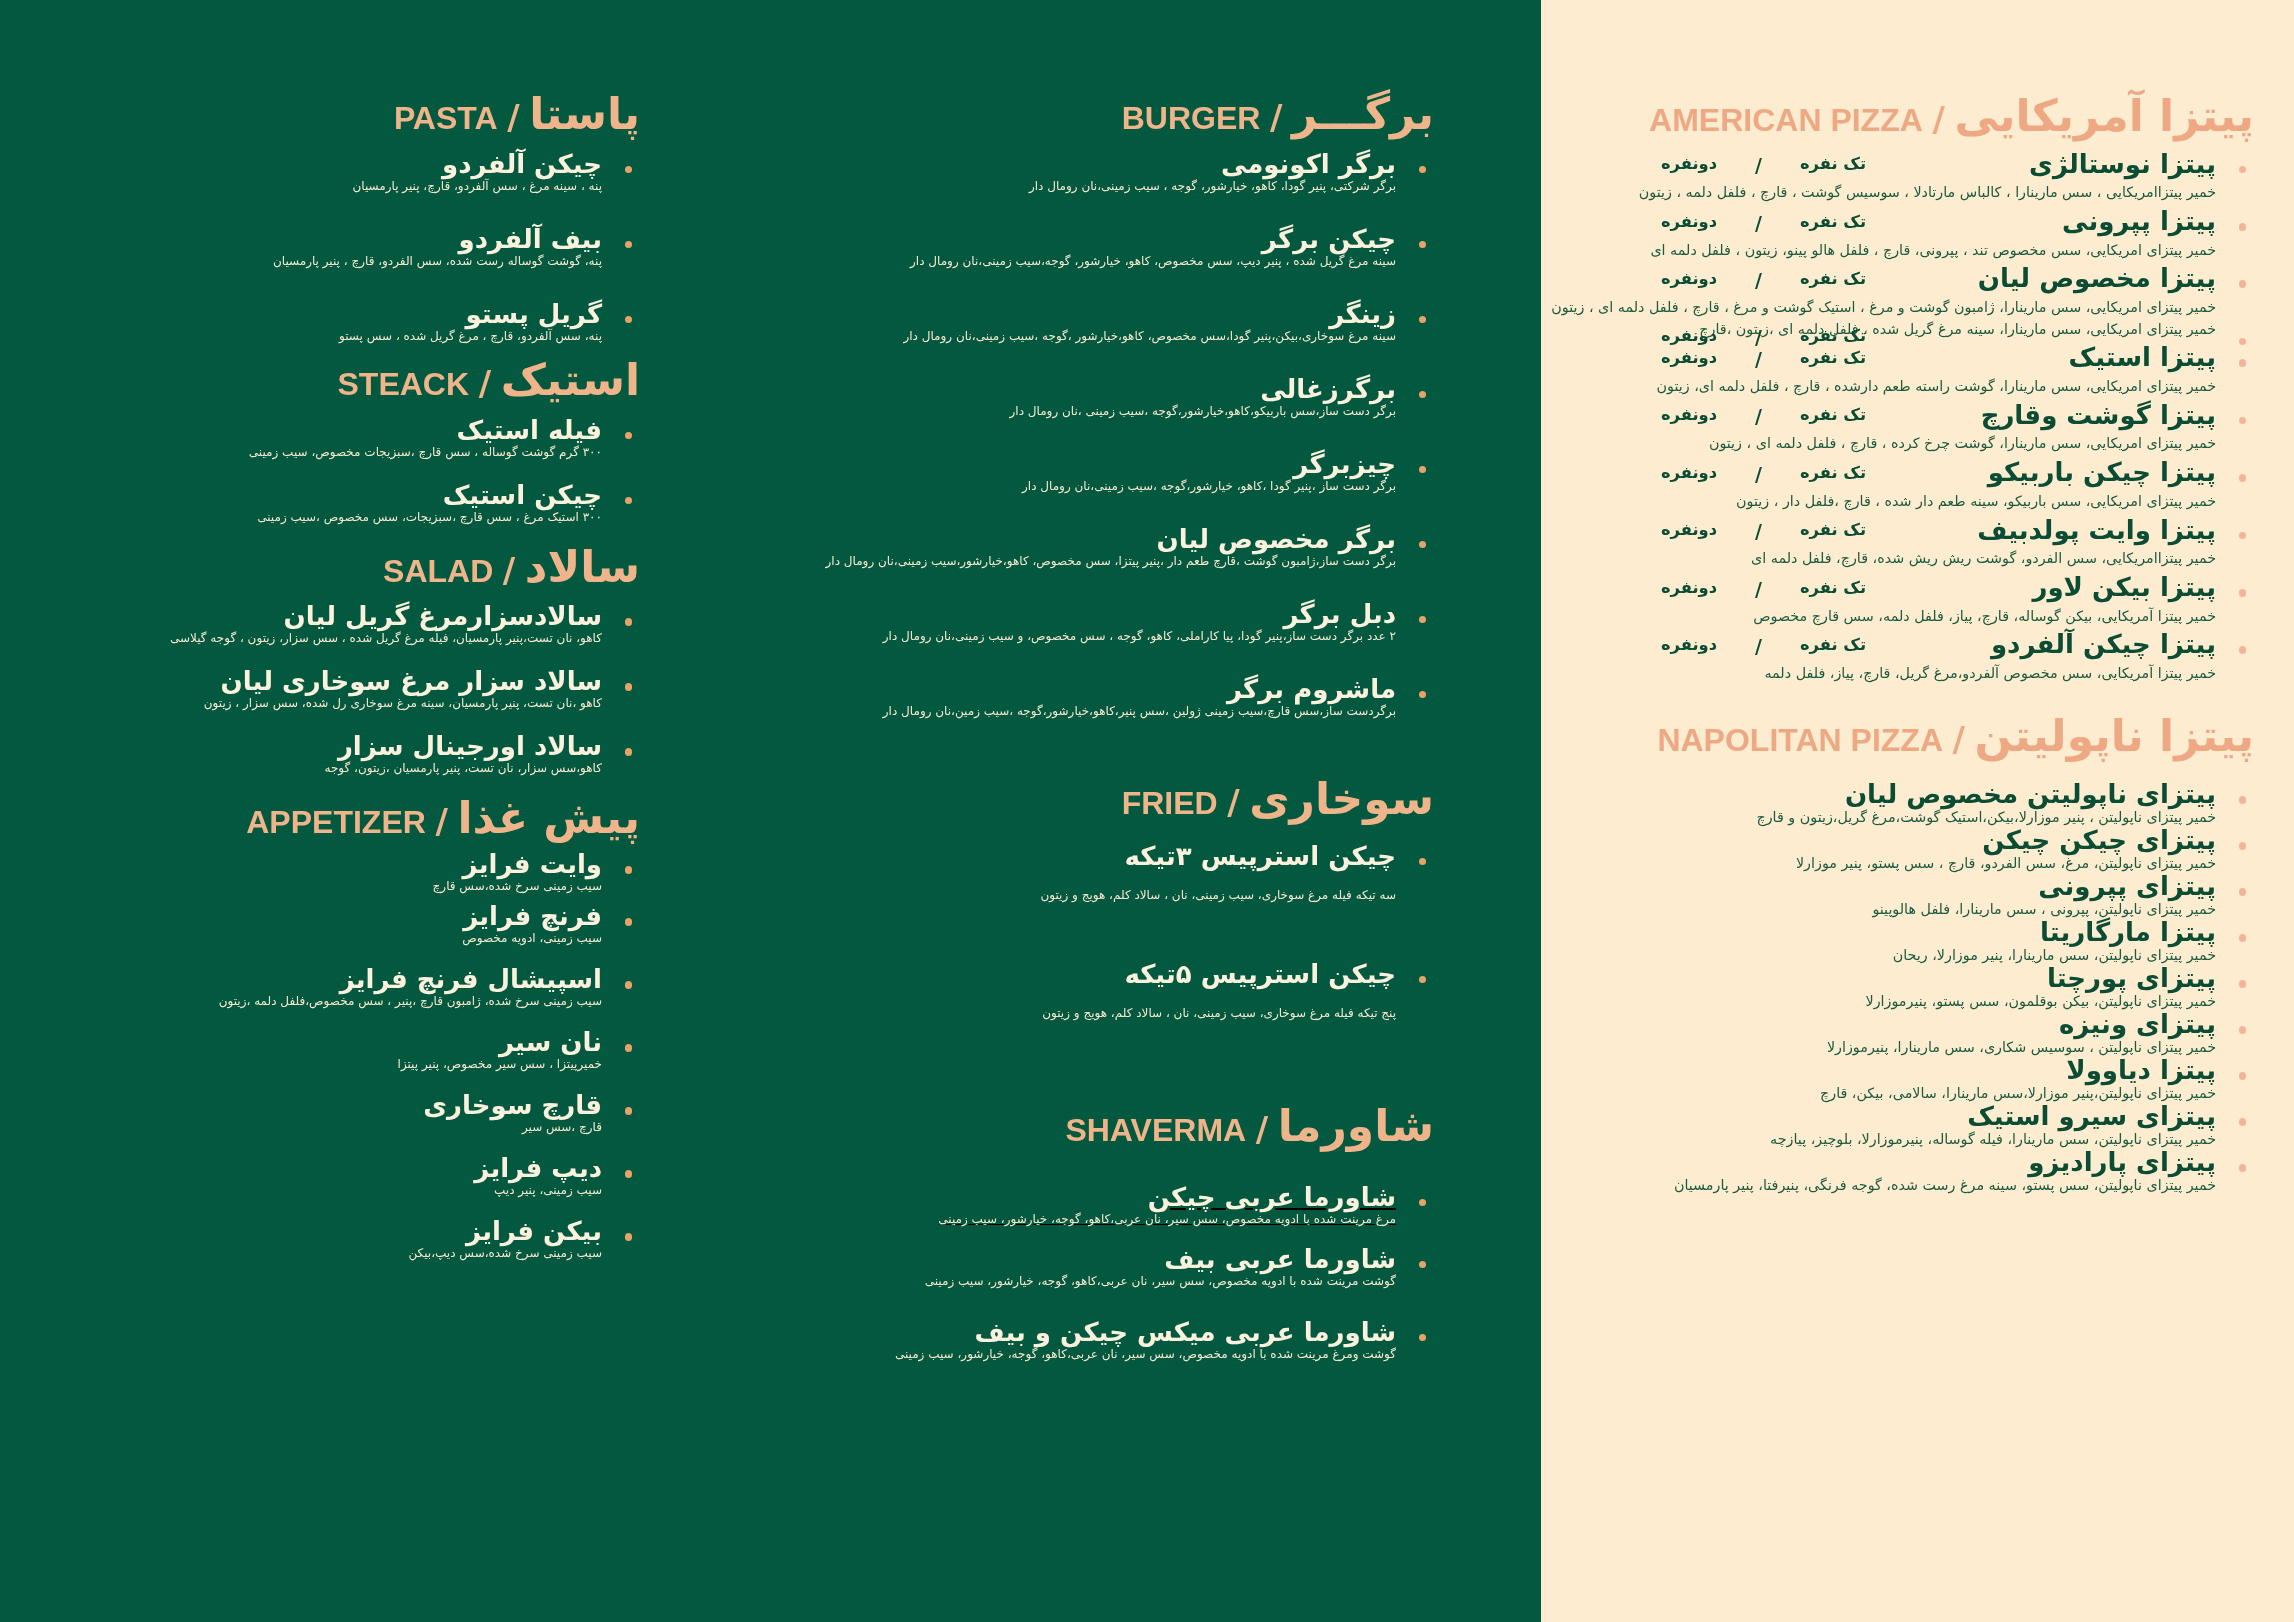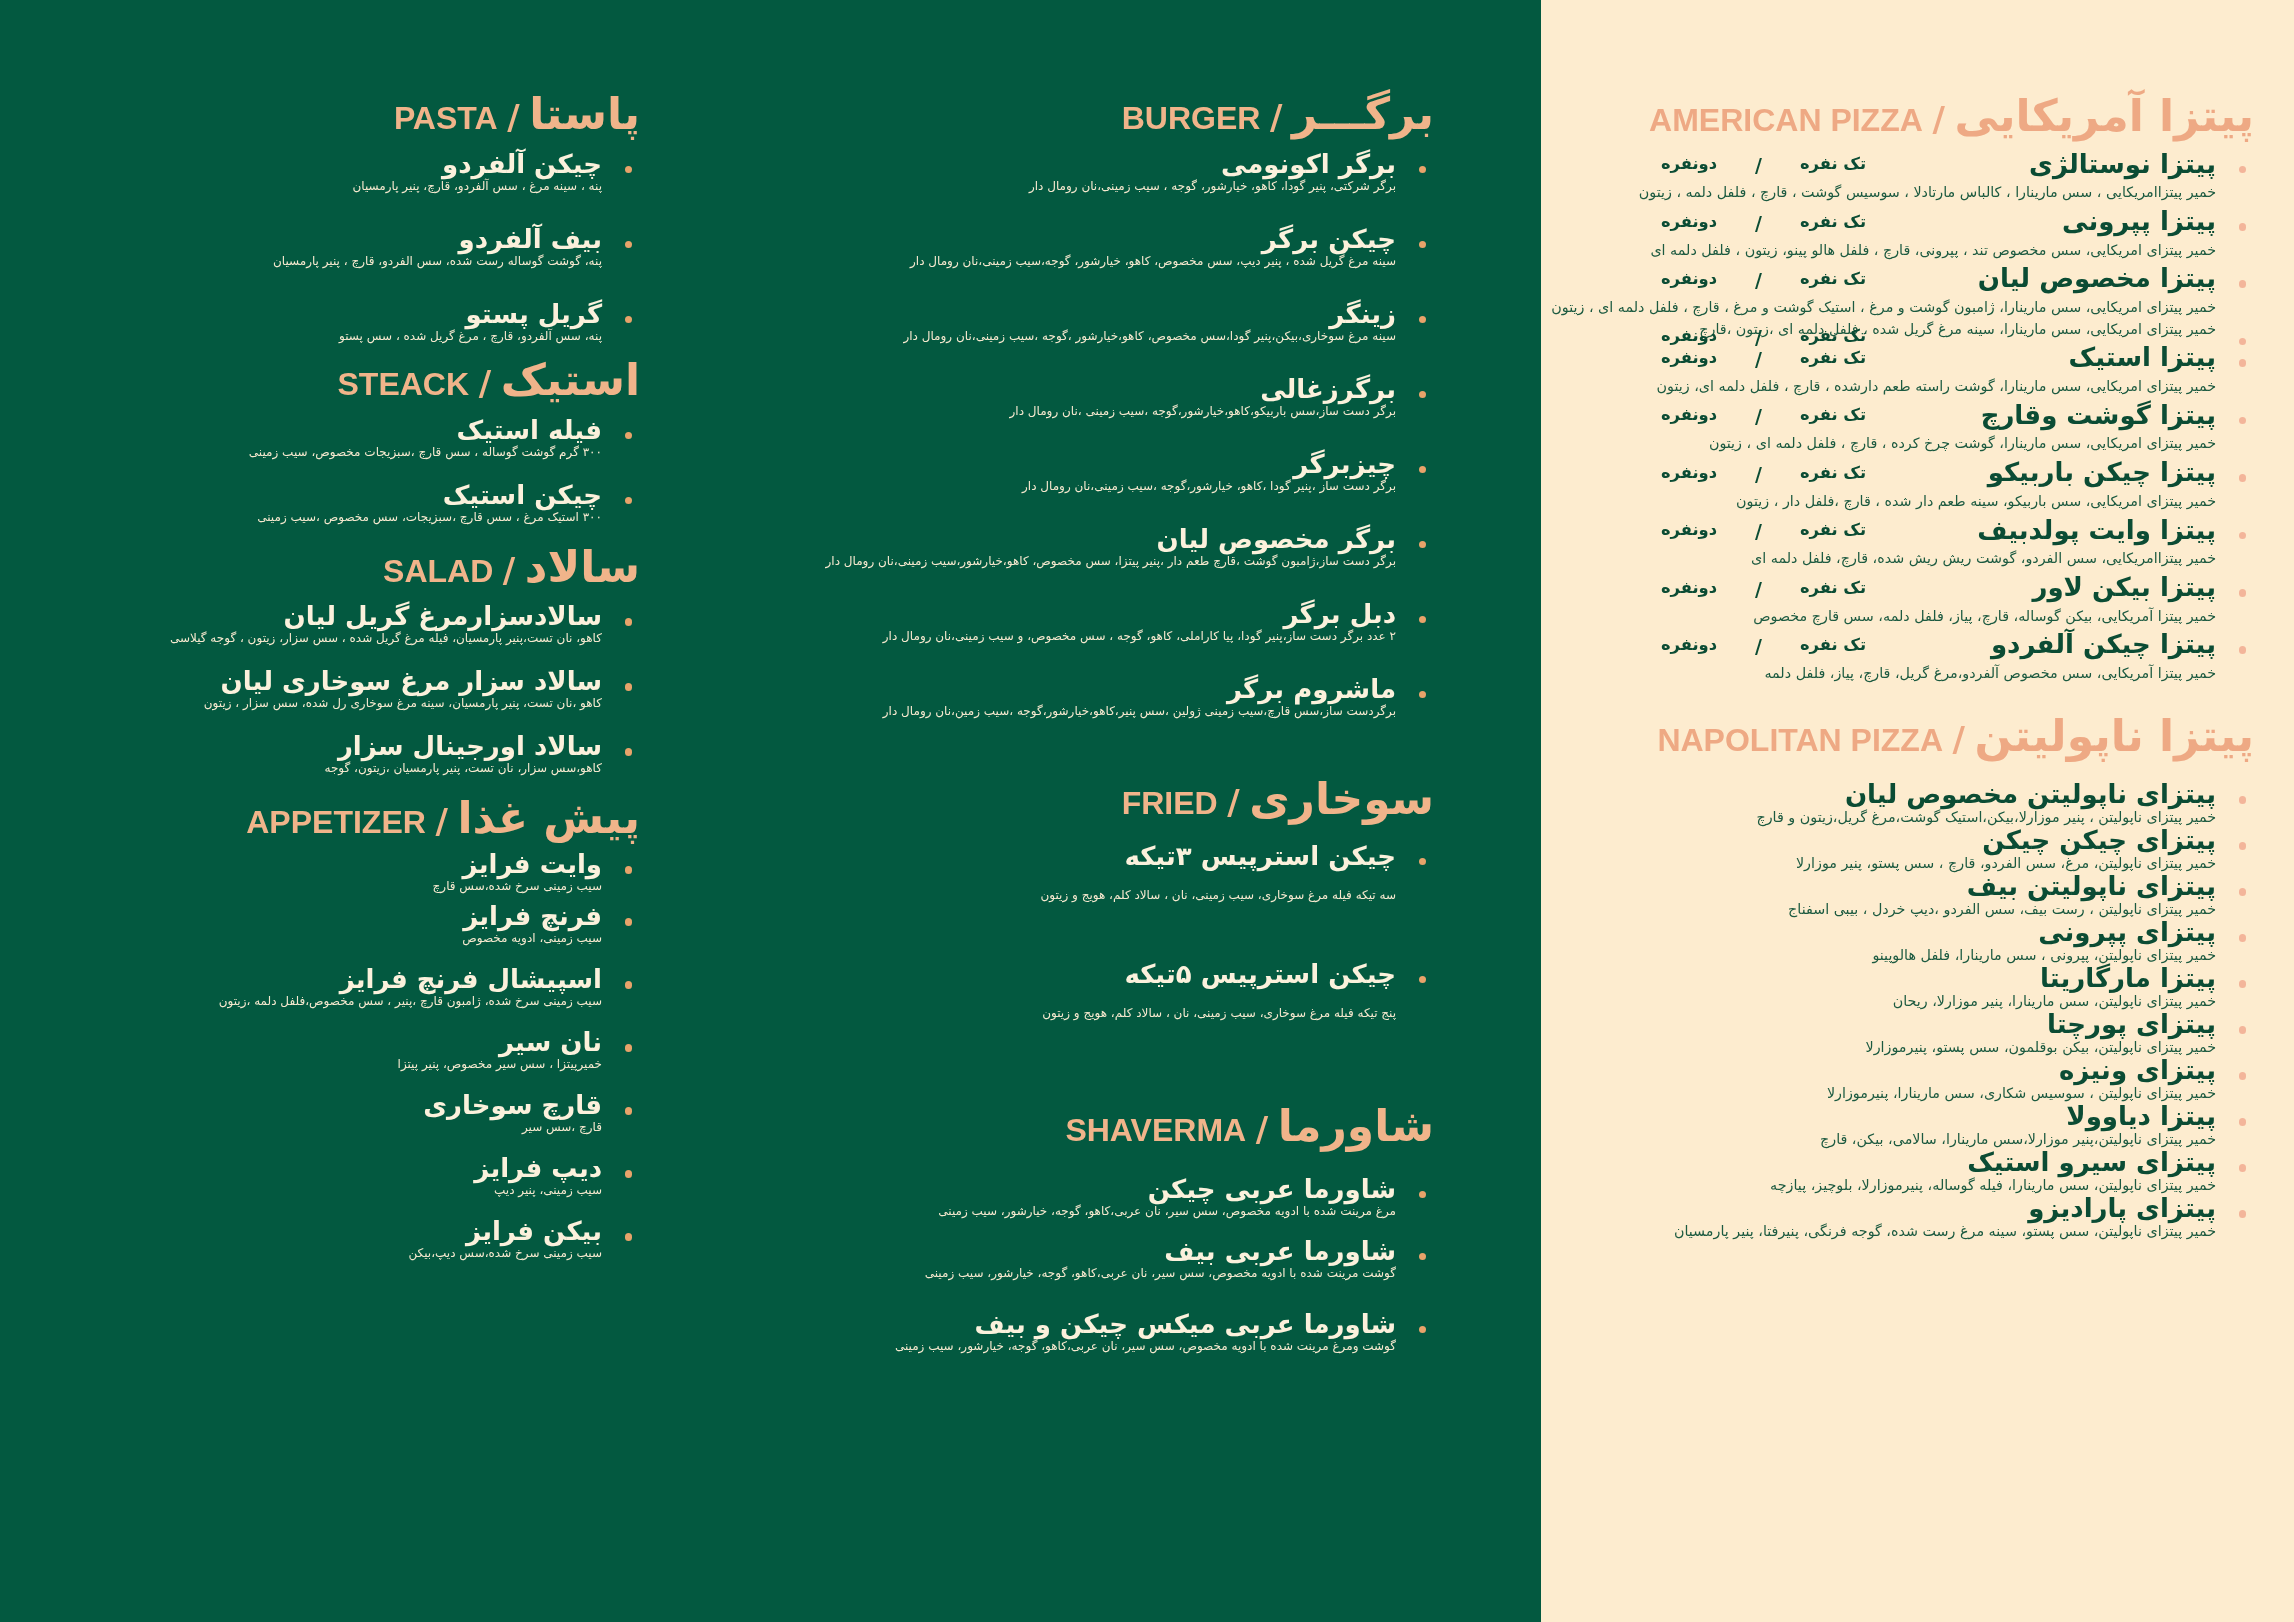--- a/index.html
+++ b/index.html
@@ -217,21 +217,21 @@
       <div class="desc" style="margin-top:17px;">پنج تیکه فیله مرغ سوخاری، سیب زمینی، نان ، سالاد کلم، هویج و زیتون</div>
     </div>
   </div>
 
   <div style="margin-top:80px;">
     <h2 class="sec-title">
       <span class="fa">شاورما</span>
       <span class="sep">/</span>
       <span class="en">SHAVERMA</span>
     </h2>
-    <div class="item" style="margin-top:23px;">
+    <div class="item" style="margin-top:31px;text-decoration:underline;">
       <span class="bullet" style="top:17px;"></span>
       <div class="name">شاورما عربی چیکن</div>
       <div class="desc">مرغ مرینت شده با ادویه مخصوص، سس سیر، نان عربی،کاهو، گوجه، خیارشور، سیب زمینی</div>
     </div>
     <div class="item" style="margin-top:18px;">
       <span class="bullet" style="top:17px;"></span>
       <div class="name">شاورما عربی بیف</div>
       <div class="desc">گوشت مرینت شده با ادویه مخصوص، سس سیر، نان عربی،کاهو، گوجه، خیارشور، سیب زمینی</div>
     </div>
     <div class="item" style="margin-top:29px;">
@@ -363,25 +363,20 @@
       <div class="name">پیتزای ناپولیتن مخصوص لیان</div>
       <div class="desc">خمیر پیتزای ناپولیتن ، پنیر موزارلا،بیکن،استیک گوشت،مرغ گریل،زیتون و قارچ</div>
     </div>
     <div class="item">
       <span class="bullet" style="top:17px;"></span>
       <div class="name">پیتزای چیکن چیکن</div>
       <div class="desc">خمیر پیتزای ناپولیتن، مرغ، سس الفردو، قارچ ، سس پستو، پنیر موزارلا</div>
     </div>
     <div class="item">
       <span class="bullet" style="top:17px;"></span>
-      <div class="name">پیتزای ناپولیتن بیف</div>
-      <div class="desc">خمیر پیتزای ناپولیتن ، رست بیف، سس الفردو ،دیپ خردل ، بیبی اسفناج</div>
-    </div>
-    <div class="item">
-      <span class="bullet" style="top:17px;"></span>
       <div class="name">پیتزای پپرونی</div>
       <div class="desc">خمیر پیتزای ناپولیتن، پپرونی ، سس مارینارا، فلفل هالوپینو</div>
     </div>
     <div class="item">
       <span class="bullet" style="top:17px;"></span>
       <div class="name">پیتزا مارگاریتا</div>
       <div class="desc">خمیر پیتزای ناپولیتن، سس مارینارا، پنیر موزارلا، ریحان</div>
     </div>
     <div class="item">
       <span class="bullet" style="top:17px;"></span>

